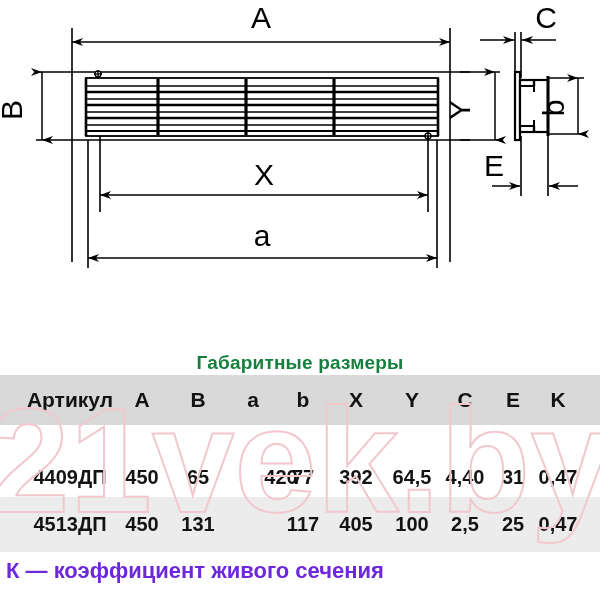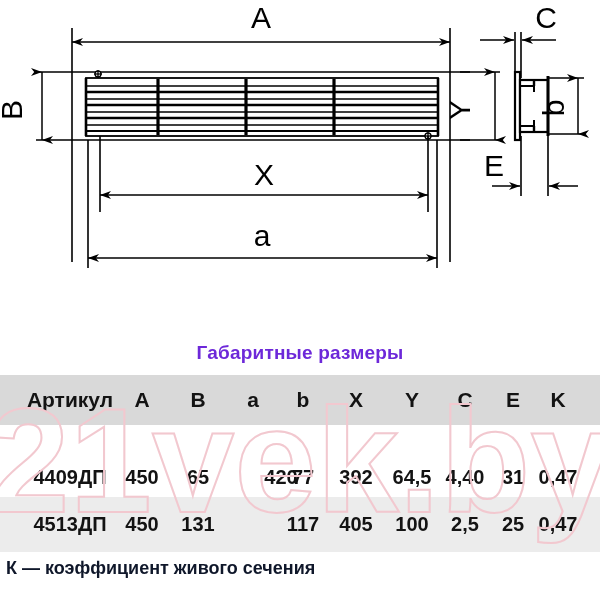--- a/index.html
+++ b/index.html
@@ -12,43 +12,43 @@
   }
   #stage{position:relative;width:600px;height:600px;}
 
   
   #drawing{position:absolute;left:0;top:0;width:600px;height:330px;}
 
   
   #tablewrap{position:absolute;left:0;top:330px;width:600px;height:270px;}
 
   .tbl-title{
-    position:absolute;left:0;top:12px;width:600px;
+    position:absolute;left:0;top:22px;width:600px;
     text-align:center;
-    font-size:19px;font-weight:bold;color:#6d28d9;
+    font-size:19px;font-weight:bold;color:#15803d;
     letter-spacing:.2px;
   }
 
   .row{position:absolute;left:0;width:600px;}
   .row-head{top:45px;height:50px;background:#d9d9d9;}
   .row-1{top:120px;height:55px;background:#ffffff;}
   .row-2{top:167px;height:55px;background:#ececec;}
 
   .cell{
     position:absolute;top:0;height:100%;
     display:flex;align-items:center;justify-content:center;
     font-size:20px;color:#131313;font-weight:bold;
     white-space:nowrap;
   }
   .row-head .cell{font-size:21px;}
   .row-head .cell.lower{font-weight:bold;}
 
   .caption{
     position:absolute;left:6px;top:228px;
-    font-size:18px;font-weight:bold;color:#0f172a;
+    font-size:22px;font-weight:bold;color:#6d28d9;
     white-space:nowrap;
   }
 
   
   #watermark{
     position:absolute;left:0;top:0;width:600px;height:600px;
     pointer-events:none;
   }
 </style>
 </head>

